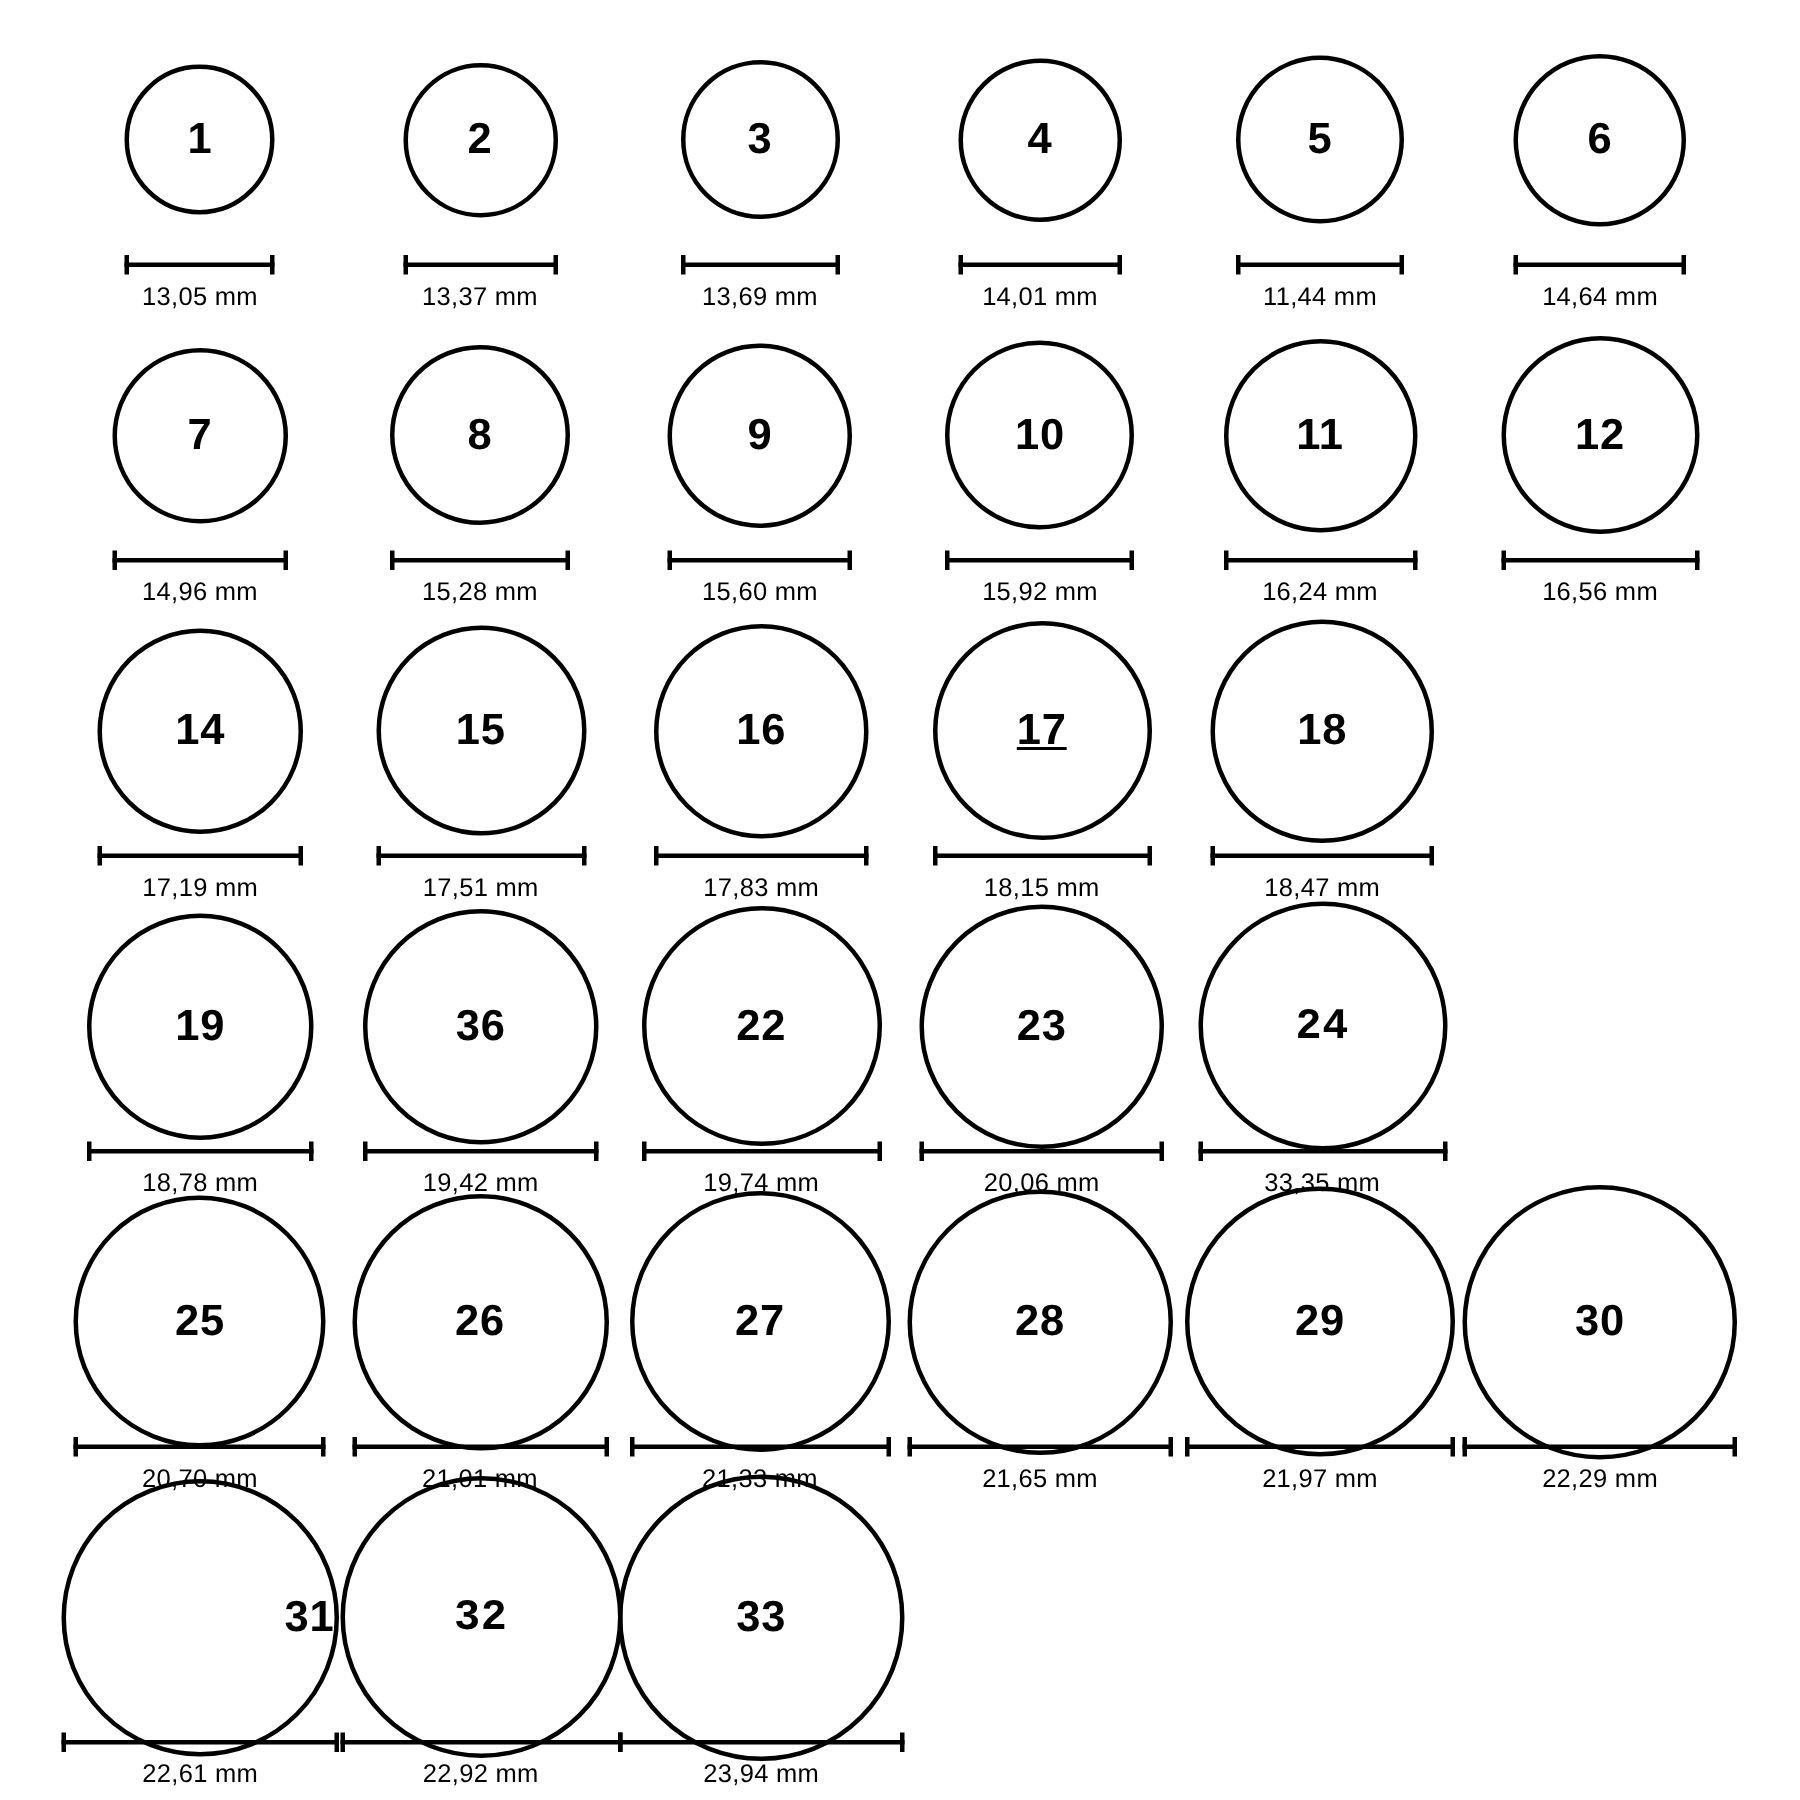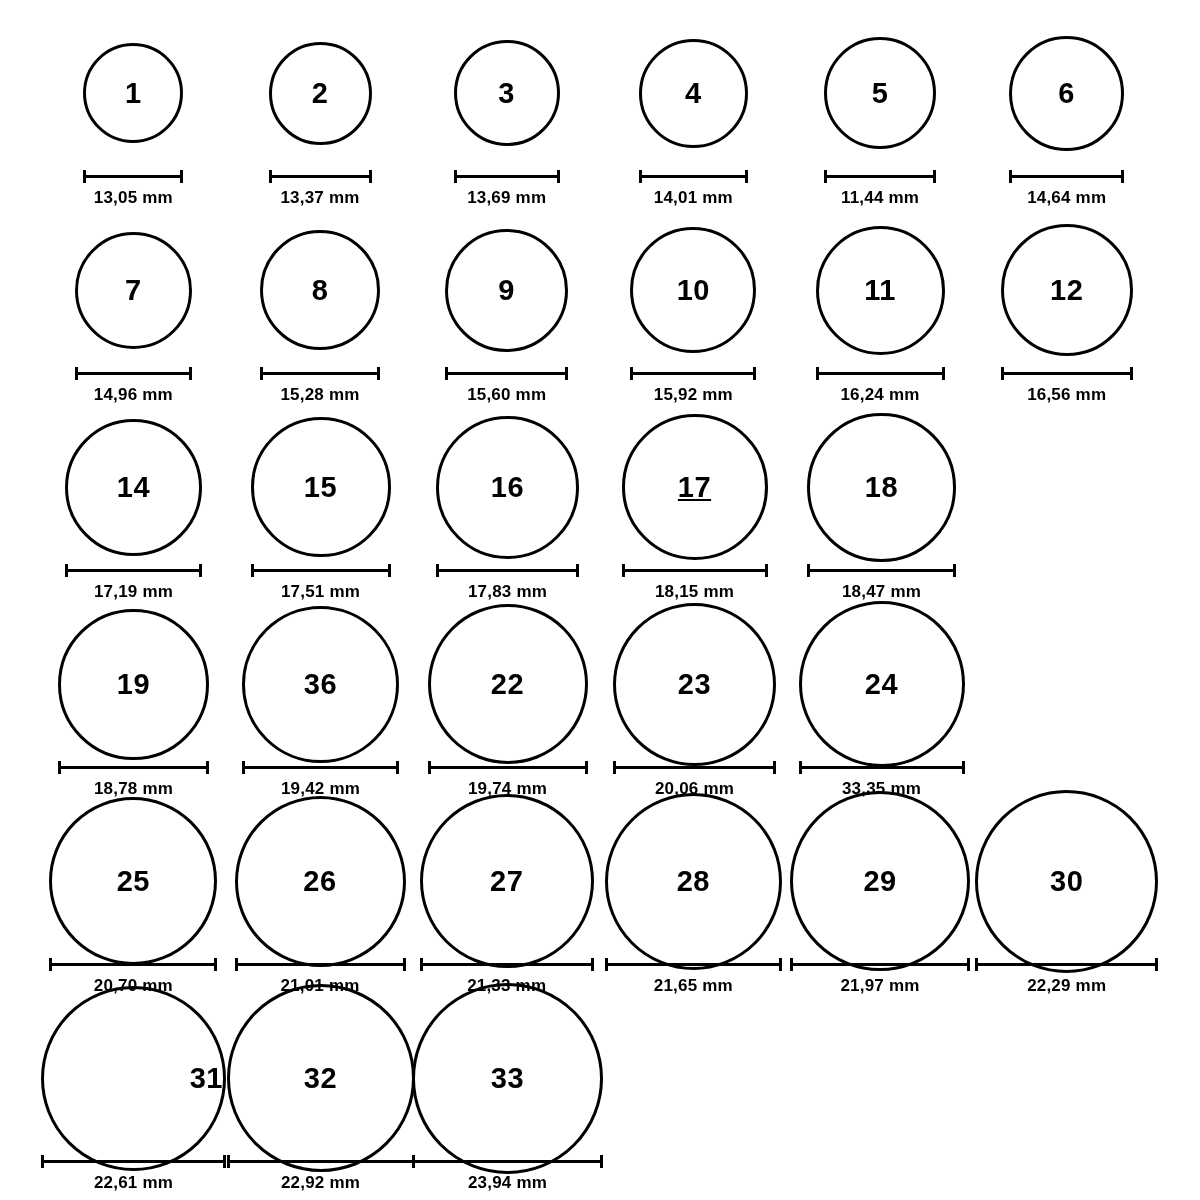--- a/index.html
+++ b/index.html
@@ -74,21 +74,21 @@
     top: 0;
     width: 3px;
     height: 13px;
     background: #000000;
   }
   .ruler .cap.left { left: 0; }
   .ruler .cap.right { right: 0; }
   .mm-label {
     margin-top: 7px;
     font-size: 17px;
-    font-weight: bold;
+    font-weight: normal;
     letter-spacing: 0.2px;
     white-space: nowrap;
   }
 </style>
 </head>
 <body>
 
 <div id="sizer-chart">
     <div class="chart-row">
       <div class="size-cell">
@@ -365,21 +365,21 @@
         </div>
         <div class="ruler" style="width: 163px;">
           <div class="bar"></div>
           <div class="cap left"></div>
           <div class="cap right"></div>
         </div>
         <div class="mm-label">20,06 mm</div>
       </div>
       <div class="size-cell">
         <div class="circle-area">
-          <div class="ring-circle" style="width: 166px; height: 166px;">
+          <div class="ring-circle" style="width: 166px; height: 166px; font-family: Liberation Mono, monospace;">
             <span class="ring-number">24</span>
           </div>
         </div>
         <div class="ruler" style="width: 166px;">
           <div class="bar"></div>
           <div class="cap left"></div>
           <div class="cap right"></div>
         </div>
         <div class="mm-label">33,35 mm</div>
       </div>
@@ -473,21 +473,21 @@
         </div>
         <div class="ruler" style="width: 185px;">
           <div class="bar"></div>
           <div class="cap left"></div>
           <div class="cap right"></div>
         </div>
         <div class="mm-label">22,61 mm</div>
       </div>
       <div class="size-cell">
         <div class="circle-area">
-          <div class="ring-circle" style="width: 188px; height: 188px;">
+          <div class="ring-circle" style="width: 188px; height: 188px; font-family: Liberation Mono, monospace;">
             <span class="ring-number">32</span>
           </div>
         </div>
         <div class="ruler" style="width: 188px;">
           <div class="bar"></div>
           <div class="cap left"></div>
           <div class="cap right"></div>
         </div>
         <div class="mm-label">22,92 mm</div>
       </div>

